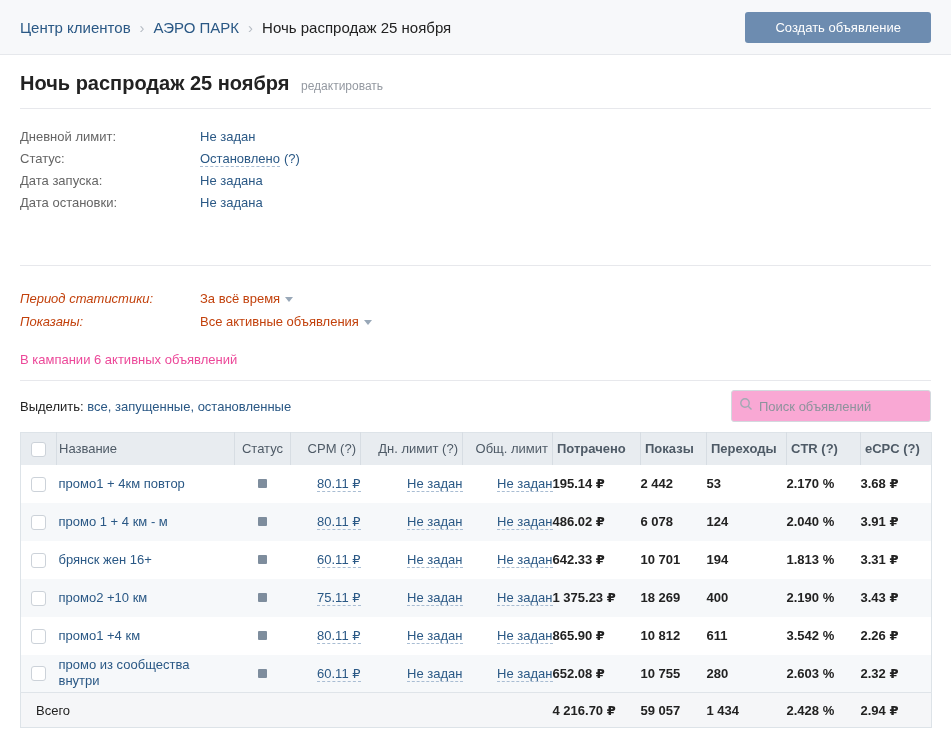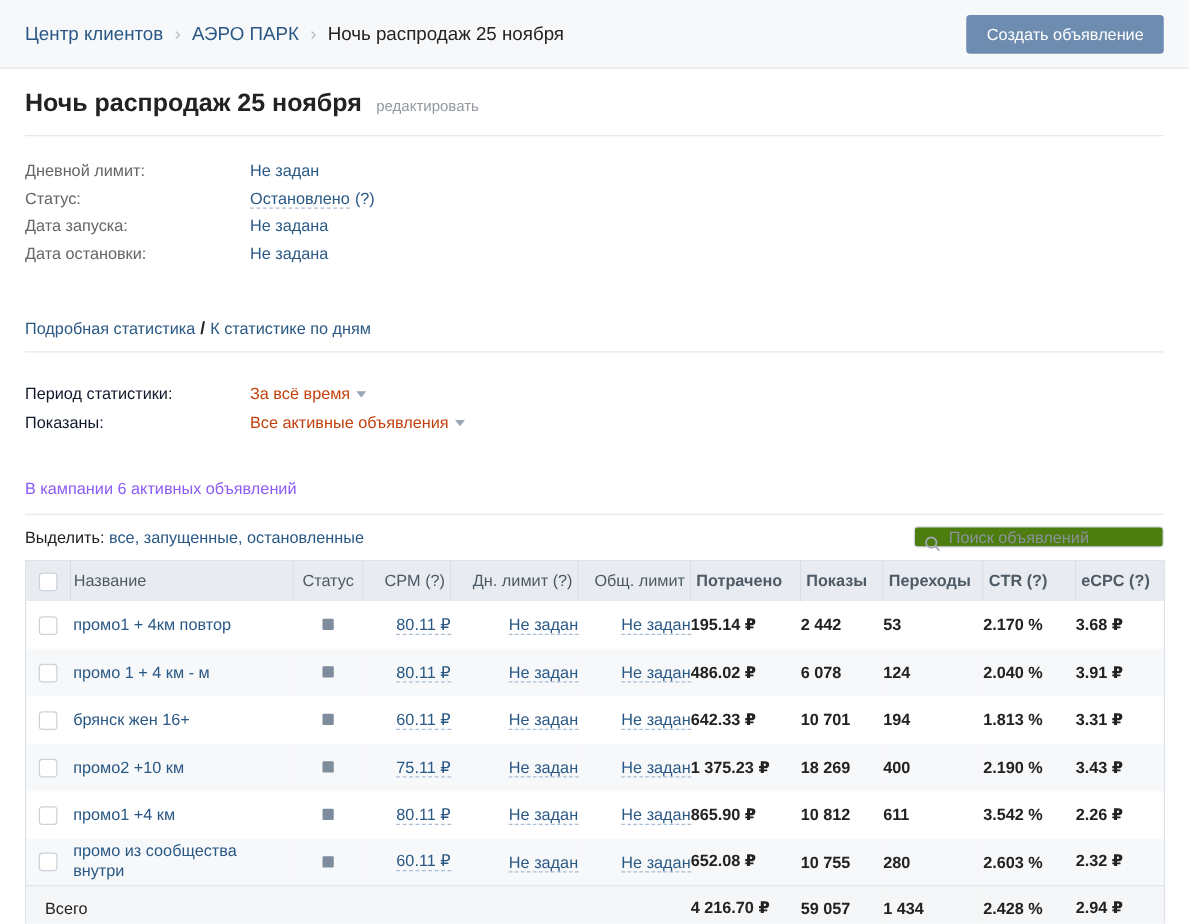--- a/index.html
+++ b/index.html
@@ -26,21 +26,21 @@
   .crumb-sep { color: #b6bcc4; margin: 0 9px; font-size: 15px; }
   .crumb-current { color: #222; }
   .create-btn {
     margin-left: auto;
     background: #6d8cb0;
     color: #fff;
     border: none;
     border-radius: 3px;
     font-family: inherit;
     font-size: 13px;
-    padding: 8px 16px;
+    padding: 8px 30px;
     cursor: pointer;
   }
 
   
   .main { padding: 0 20px; }
   .divider { border-bottom: 1px solid #e7e8ec; }
 
   .title-row { padding-top: 17px; padding-bottom: 13px; }
   .page-title { display: inline; font-size: 20px; font-weight: bold; color: #222; }
   .edit-link { font-size: 12px; color: #9499a1; margin-left: 8px; }
@@ -60,49 +60,49 @@
     justify-content: space-between;
     margin-top: 32px;
     padding-bottom: 11px;
   }
   .section-title { font-size: 17px; font-weight: bold; color: #222; }
   .stats-links { font-size: 13px; }
   .stats-sep { color: #222; font-weight: bold; margin: 0 4px; font-size: 14px; }
 
   .controls { padding: 21px 0 4px 0; }
   .control-row { display: flex; line-height: 23px; }
-  .control-label { width: 180px; color: #0f172a; flex: none; }
+  .control-label { width: 180px; color: #c2410c; flex: none; font-style: italic; }
   .dropdown { color: #c2410c; cursor: pointer; }
   .caret {
     display: inline-block;
     width: 0; height: 0;
     border-left: 4px solid transparent;
     border-right: 4px solid transparent;
     border-top: 5px solid #99a8b8;
     margin-left: 5px;
     vertical-align: middle;
   }
-  .campaign-info { margin-top: 30px; padding-bottom: 13px; color: #8b5cf6; }
+  .campaign-info { margin-top: 15px; padding-bottom: 13px; color: #ec4899; }
 
   .toolbar {
     display: flex;
     align-items: center;
     padding: 9px 0 10px 0;
   }
   .search-wrap { margin-left: auto; position: relative; }
   .search-input {
     width: 200px;
-    height: 17px;
+    height: 32px;
     border: 1px solid #d3d9de;
     border-radius: 3px;
     font-family: inherit;
     font-size: 13px;
     padding: 0 8px 0 27px;
     color: #222;
-    background: #4d7c0f;
+    background: #f9a8d4;
     outline: none;
   }
   .search-input::placeholder { color: #8c939c; }
   .search-icon { position: absolute; left: 8px; top: 7px; }
 
   
   table {
     width: 100%;
     border-collapse: collapse;
     table-layout: fixed;
@@ -189,23 +189,20 @@
       <span class="field-label">Дата запуска:</span>
       <a>Не задана</a>
     </div>
     <div class="field-row">
       <span class="field-label">Дата остановки:</span>
       <a>Не задана</a>
     </div>
   </div>
 
   <div class="section-head">
-    <div class="stats-links">
-      <a>Подробная статистика</a><span class="stats-sep">/</span><a>К статистике по дням</a>
-    </div>
   </div>
   <div class="divider"></div>
 
   <div class="controls">
     <div class="control-row">
       <span class="control-label">Период статистики:</span>
       <span class="dropdown"><span>За всё время</span><span class="caret"></span></span>
     </div>
     <div class="control-row">
       <span class="control-label">Показаны:</span>

